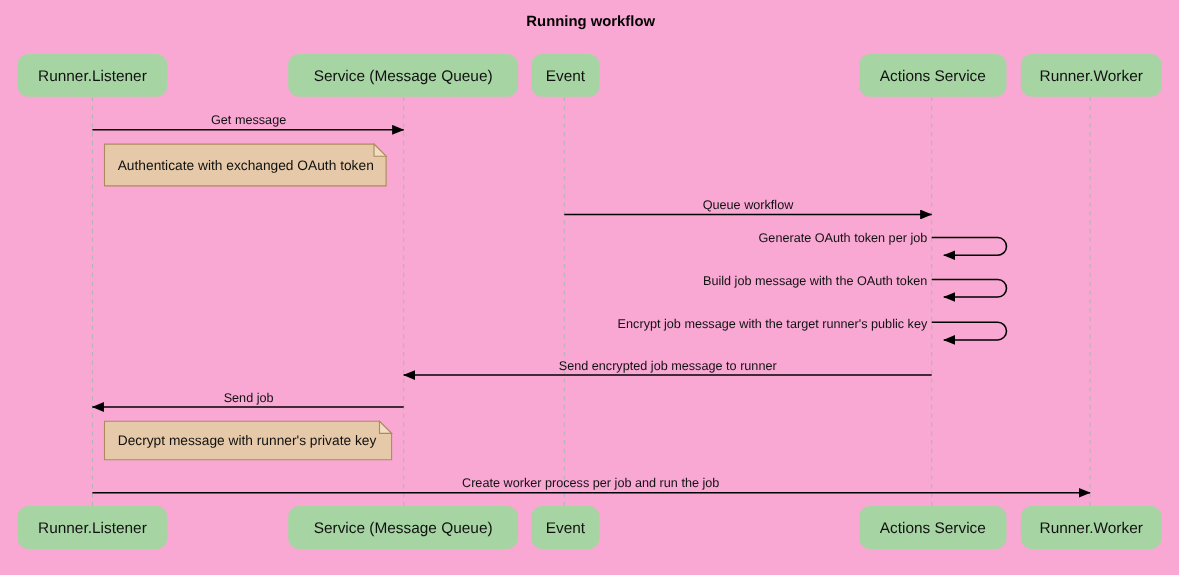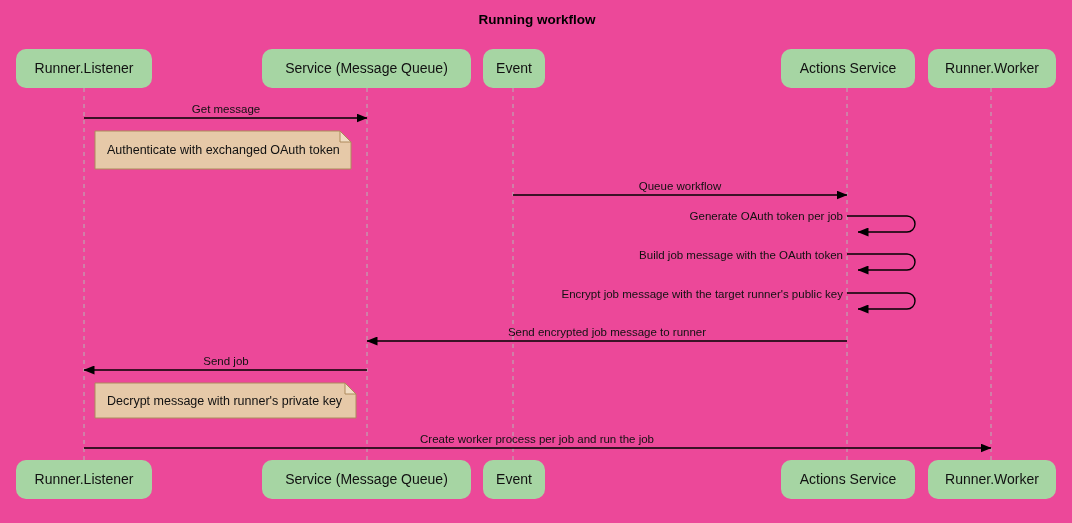--- a/index.html
+++ b/index.html
@@ -8,21 +8,21 @@
     padding: 0;
     background: #ffffff;
   }
   body {
     font-family: "Liberation Sans", sans-serif;
   }
   #diagram-root {
     position: relative;
     width: 1072px;
     height: 523px;
-    background: #ec4899;
+    background: #f9a8d4;
     overflow: hidden;
   }
   #diagram-svg {
     position: absolute;
     left: 0;
     top: 0;
     width: 1072px;
     height: 523px;
   }
   .diagram-title {

